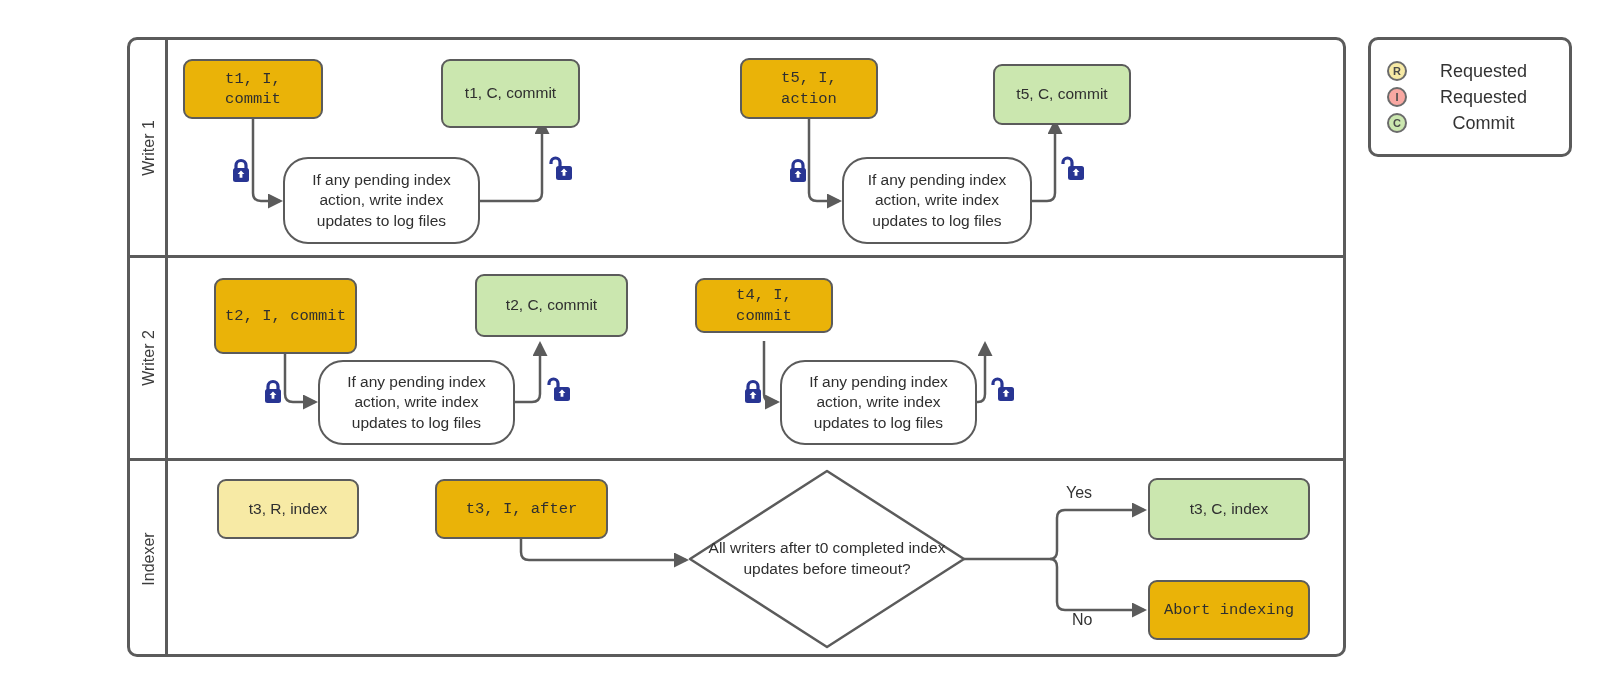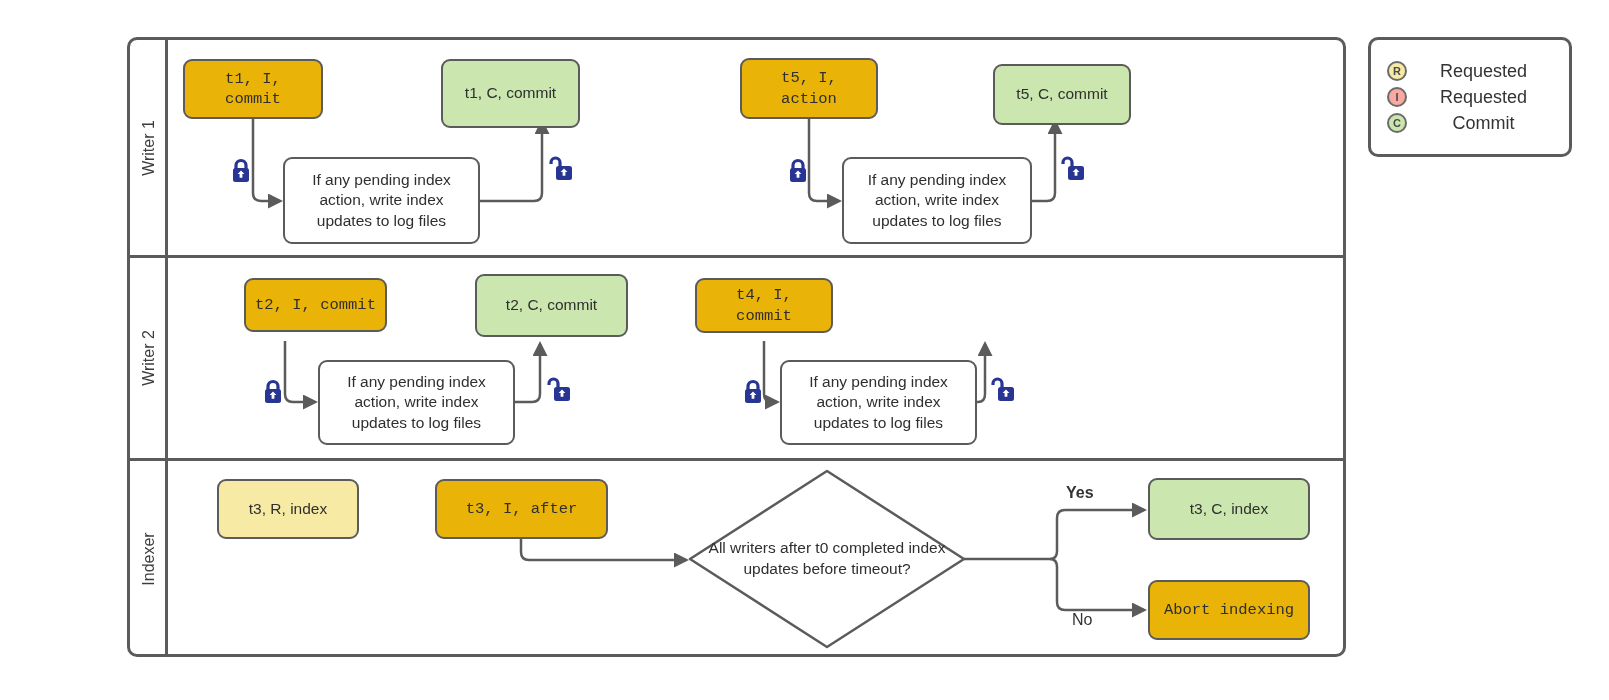--- a/index.html
+++ b/index.html
@@ -79,38 +79,38 @@
     text-align: center;
     font-size: 15.5px;
     line-height: 1.3;
     color: #2f2f2f;
     padding: 4px 8px;
     background: #ffffff;
   }
   .red    { background: #eab308; font-family: Liberation Mono, monospace; }
   .green  { background: #cbe7af; }
   .yellow { background: #f7eaa5; margin-left: 38px; }
-  .white  { background: #ffffff; }
+  .white  { background: #ffffff; border-radius: 25px; }
 
   .diamond-text {
     position: absolute;
     left: 707px; top: 510px;
     width: 240px; height: 98px;
     display: flex; align-items: center; justify-content: center;
     text-align: center;
     font-size: 15.5px;
     line-height: 1.35;
     color: #2f2f2f;
   }
   .branch-label {
     position: absolute;
     font-size: 16px;
     color: #333333;
   }
-  .yes-label { left: 1066px; top: 484px; font-weight: bold; }
+  .yes-label { left: 1066px; top: 484px; }
   .no-label  { left: 1072px; top: 611px; }
 
   
   .lock {
     position: absolute;
     width: 24px; height: 28px;
   }
 
   
   .legend {
@@ -189,21 +189,21 @@
     </div>
   </div>
 
   <div class="node red" style="left:183px; top:59px; width:140px; height:60px;">t1, I, commit</div>
   <div class="node white" style="left:283px; top:157px; width:197px; height:87px;">If any pending index action, write index updates to log files</div>
   <div class="node green" style="left:441px; top:59px; width:139px; height:69px;">t1, C, commit</div>
   <div class="node red" style="left:740px; top:58px; width:138px; height:61px;">t5, I, action</div>
   <div class="node white" style="left:842px; top:157px; width:190px; height:87px;">If any pending index action, write index updates to log files</div>
   <div class="node green" style="left:993px; top:64px; width:138px; height:61px;">t5, C, commit</div>
 
-  <div class="node red" style="left:214px; top:278px; width:143px; height:54px;margin-left:30px;">t2, I, commit</div>
+  <div class="node red" style="left:214px; top:278px; width:143px; height:76px;">t2, I, commit</div>
   <div class="node white" style="left:318px; top:360px; width:197px; height:85px;">If any pending index action, write index updates to log files</div>
   <div class="node green" style="left:475px; top:274px; width:153px; height:63px;">t2, C, commit</div>
   <div class="node red" style="left:695px; top:278px; width:138px; height:55px;">t4, I, commit</div>
   <div class="node white" style="left:780px; top:360px; width:197px; height:85px;">If any pending index action, write index updates to log files</div>
 
   <div class="node yellow" style="left:179px; top:479px; width:142px; height:60px;">t3, R, index</div>
   <div class="node red" style="left:435px; top:479px; width:173px; height:60px;">t3, I, after</div>
   <div class="diamond-text">All writers after t0 completed index updates before timeout?</div>
   <div class="branch-label yes-label">Yes</div>
   <div class="branch-label no-label">No</div>

